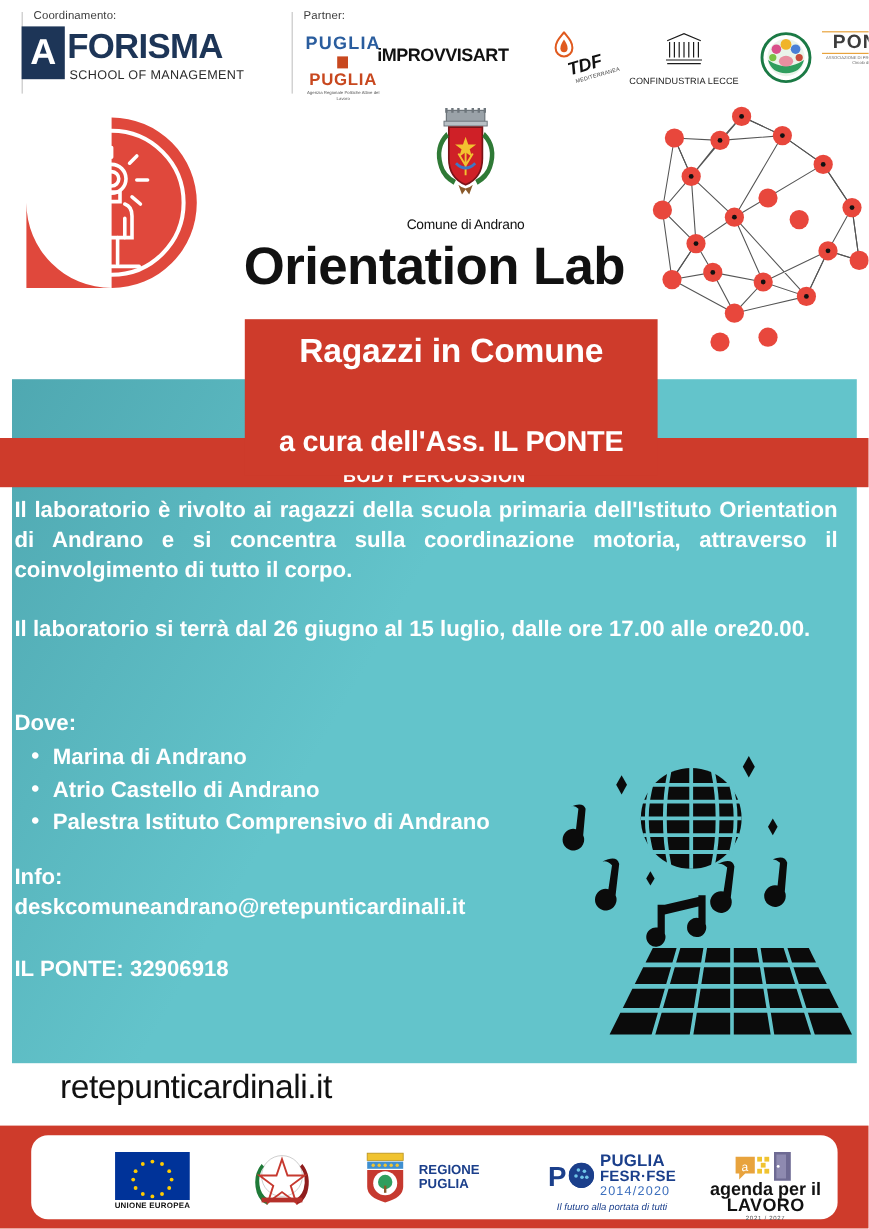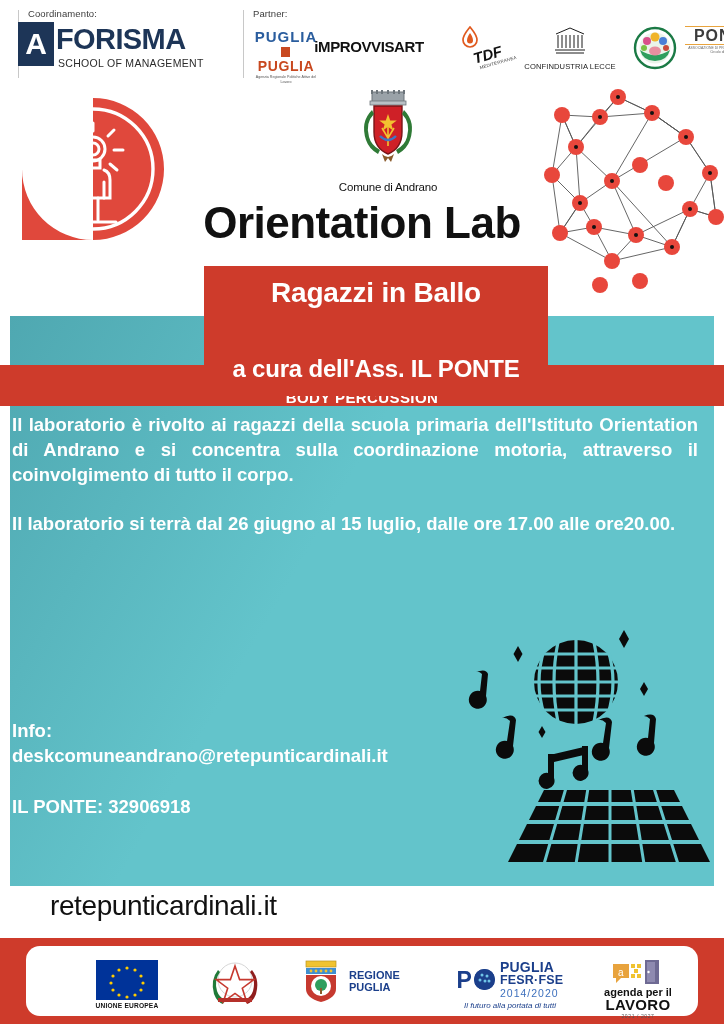--- a/index.html
+++ b/index.html
@@ -124,21 +124,21 @@
   .po .row { display: flex; align-items: center; justify-content: center; gap: 2px; }
   .po .pch { font-size: 23px; font-weight: bold; color: #1b3f8b; line-height: 22px; }
   .po .bub { width: 21px; height: 21px; border-radius: 50%; background: #1b3f8b; position: relative; }
   .po .rt { text-align: left; margin-left: 3px; }
   .po .r1 { font-size: 14px; font-weight: bold; color: #1b3f8b; line-height: 14px; letter-spacing: .2px;}
   .po .r2 { font-size: 12.5px; font-weight: bold; color: #1b3f8b; line-height: 13px; letter-spacing: .2px;}
   .po .r3 { font-size: 10.5px; color: #3c6fbd; line-height: 12px; letter-spacing: 1px; }
   .po .r4 { font-size: 8px; color: #1b3f8b; font-style: italic; margin-top: 2px; }
 
   .lav { left: 556px; top: 12px; width: 112px; }
-  .lav .l1 { font-size: 11px; font-weight: bold; color: #111; line-height: 10px; }
+  .lav .l1 { font-size: 15px; font-weight: bold; color: #111; line-height: 10px; }
   .lav .l2 { font-size: 15px; font-weight: bold; color: #111; line-height: 16px; letter-spacing: .3px;}
   .lav .l3 { font-size: 5px; color: #555; letter-spacing: .6px; }
 </style>
 </head>
 <body>
 
 <div class="poster">
 
   <div class="header">
 
@@ -301,21 +301,21 @@
         <circle cx="146" cy="52" r="2"></circle>
           <circle cx="170" cy="88" r="2"></circle>
           <circle cx="132" cy="162" r="2"></circle>
       </g>
     </svg>
   </div>
 
   <div class="main-title">Orientation Lab</div>
 
   <div class="sub-banner">
-    <div class="sub-l1">Ragazzi in Ballo</div>
+    <div class="sub-l1">Ragazzi in Comune</div>
     <div class="sub-l2">a cura dell'Ass. IL PONTE</div>
   </div>
 
   <div class="teal"></div>
 
   <div class="redbar">
     <div class="redbar-t">BODY PERCUSSION</div>
   </div>
 
   <div class="disco">
@@ -354,20 +354,28 @@
         <path d="M118 176 l-22 76 M140 176 l-12 76 M162 176 l0 76 M184 176 l12 76 M206 176 l24 76"></path>
       </g>
     </svg>
   </div>
 
   <div class="body-copy">
     <p class="para">Il laboratorio è rivolto ai ragazzi della scuola primaria dell'Istituto Orientation di Andrano e si concentra sulla coordinazione motoria, attraverso il coinvolgimento di tutto il corpo.</p>
     <p class="para">Il laboratorio si terrà dal 26 giugno al 15 luglio, dalle ore 17.00 alle ore20.00.</p>
   </div>
 
+  <div class="dove">
+    <div class="dove-h">Dove:</div>
+    <ul class="dove-list">
+      <li>Marina di Andrano</li>
+      <li>Atrio Castello di Andrano</li>
+      <li>Palestra Istituto Comprensivo di Andrano</li>
+    </ul>
+  </div>
 
   <div class="info">
     <div class="info-h">Info:</div>
     <div class="info-mail">deskcomuneandrano@retepunticardinali.it</div>
     <div class="info-tel">IL PONTE: 32906918</div>
   </div>
 
   <div class="website">retepunticardinali.it</div>
 
   <div class="footer">

